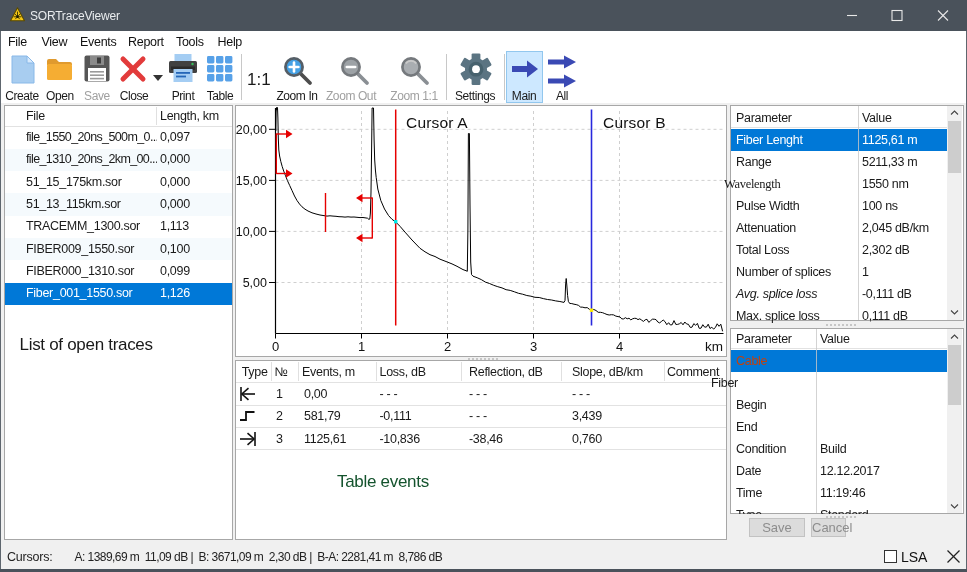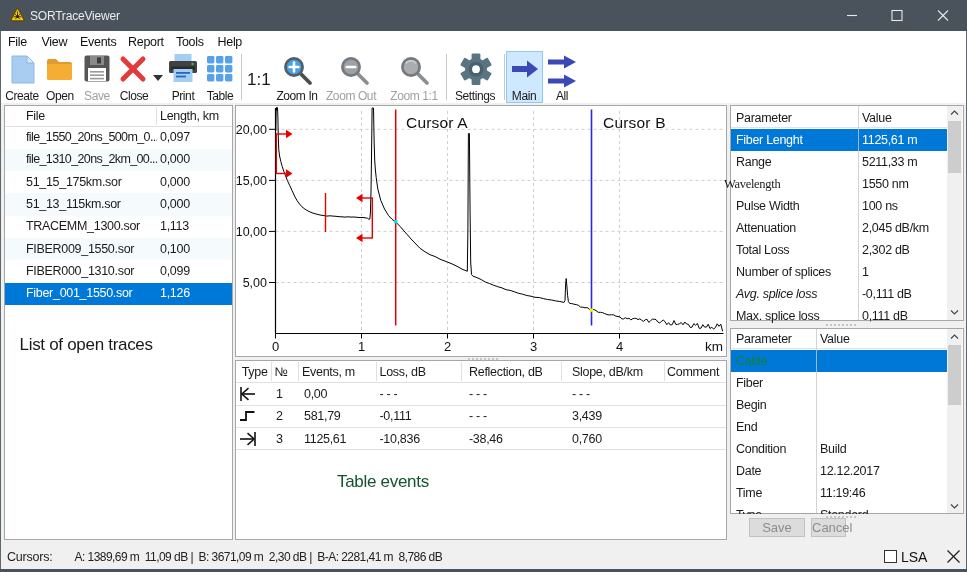--- a/index.html
+++ b/index.html
@@ -362,22 +362,22 @@
     <svg width="15" height="14" viewBox="0 0 15 14">
       <path d="M4 5.5 L7.5 9 L11 5.5" fill="none" stroke="#444" stroke-width="1.1"></path>
     </svg>
   </div>
 <div class="thumb" style="left:948px;top:121px;height:52px;"></div>
 <div class="panel" id="rbot"></div>
 <div class="abs cell" style="left:736px;top:332px;">Parameter</div>
 <div class="abs cell" style="left:820px;top:332px;">Value</div>
 <div class="abs hdrline" style="left:731px;top:348px;width:216px;height:1px;"></div>
 <div class="selrow" style="left:731px;top:350.3px;width:216px;height:22.1px;"></div>
-<div class="abs cell" style="left:736px;top:353.8px;color:#15803d;">Cable</div>
-<div class="abs cell" style="left:736px;top:375.9px;text-align:right;">Fiber</div>
+<div class="abs cell" style="left:736px;top:353.8px;color:#c2410c;">Cable</div>
+<div class="abs cell" style="left:711px;top:375.9px;text-align:right;">Fiber</div>
 <div class="abs cell" style="left:736px;top:397.9px;">Begin</div>
 <div class="abs cell" style="left:736px;top:420.0px;">End</div>
 <div class="abs cell" style="left:736px;top:442.0px;">Condition</div>
 <div class="abs cell" style="left:820px;top:442.0px;">Build</div>
 <div class="abs cell" style="left:736px;top:464.1px;">Date</div>
 <div class="abs cell" style="left:820px;top:464.1px;">12.12.2017</div>
 <div class="abs cell" style="left:736px;top:486.1px;">Time</div>
 <div class="abs cell" style="left:820px;top:486.1px;">11:19:46</div>
 <div class="abs cell" style="left:736px;top:508.1px;">Type</div>
 <div class="abs cell" style="left:820px;top:508.1px;">Standard</div>

